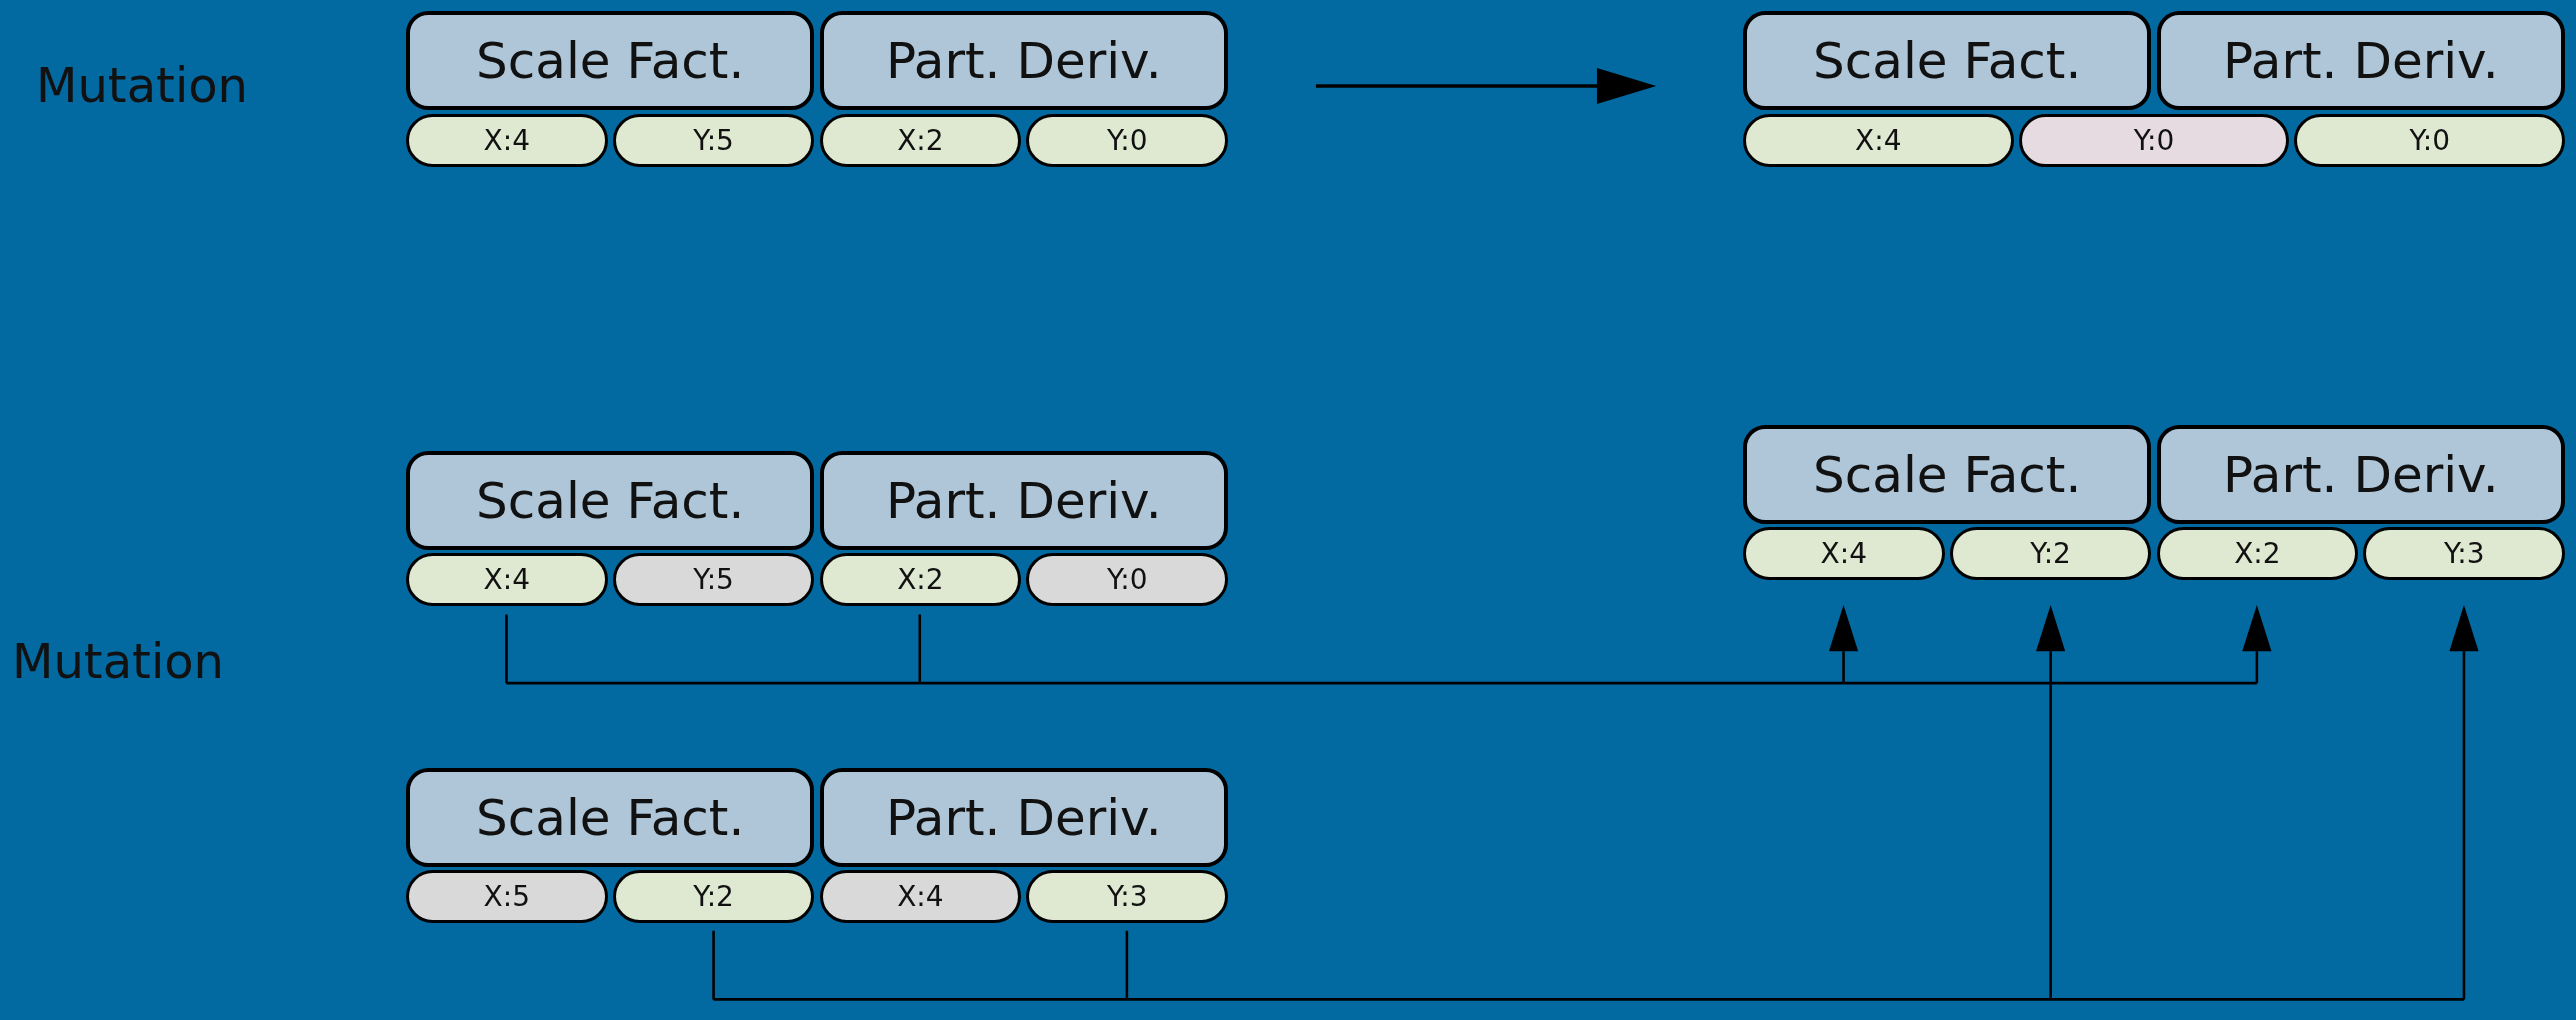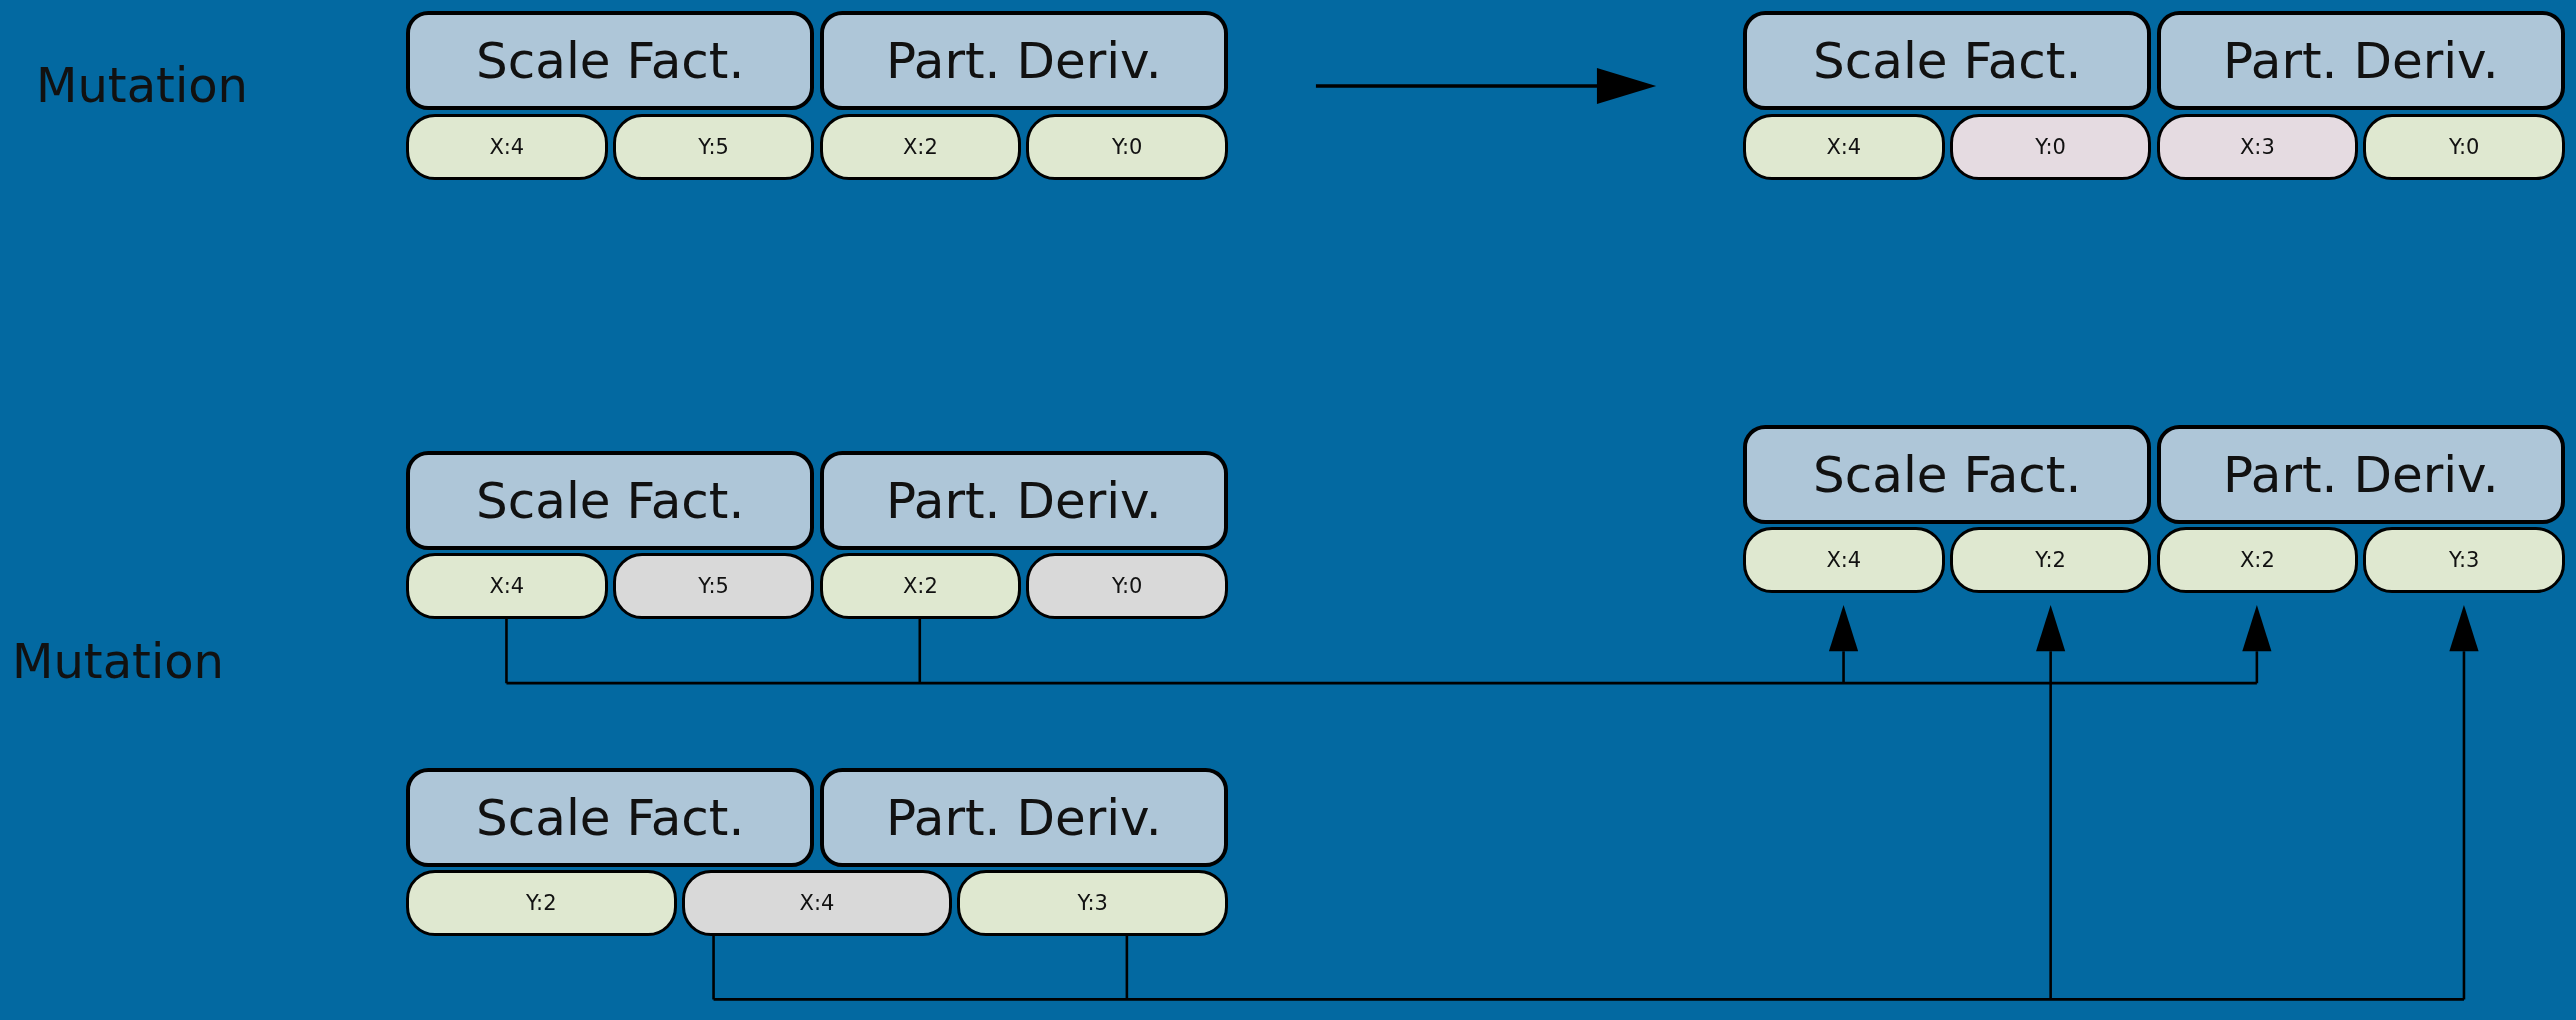--- a/index.html
+++ b/index.html
@@ -12,24 +12,24 @@
   .headers{display:flex;gap:5.2px;}
   .header{
     flex:1;height:99px;box-sizing:border-box;
     background:var(--header-fill,#aec6d8);
     border:4.3px solid var(--outline,#000);border-radius:22.3px;
     display:flex;align-items:center;justify-content:center;
     font-size:50px;white-space:nowrap;
   }
   .chips{display:flex;gap:5.2px;margin-top:3.4px;}
   .chip{
-    flex:1;height:66px;box-sizing:border-box;
+    flex:1;height:53px;box-sizing:border-box;
     border:3.4px solid var(--outline,#000);border-radius:29px;
     display:flex;align-items:center;justify-content:center;
-    font-size:21px;white-space:nowrap;
+    font-size:28px;white-space:nowrap;
   }
   .chip.green{background:var(--gene-green,#dfe8d0);}
   .chip.gray{background:var(--gene-gray,#d9d9d9);}
   .chip.pink{background:var(--gene-pink,#e5dbe1);}
   svg.connectors{position:absolute;left:0;top:0;}
 </style>
 </head>
 <body>
 
 <div class="canvas">
@@ -74,21 +74,20 @@
   </div>
 
   <div class="genome" style="left:1743px;top:11.2px;">
     <div class="headers">
       <div class="header">Scale Fact.</div>
       <div class="header">Part. Deriv.</div>
     </div>
     <div class="chips">
       <div class="chip green">X:4</div>
       <div class="chip pink">Y:0</div>
-      <div class="chip pink">X:3</div>
       <div class="chip green">Y:0</div>
     </div>
   </div>
 
   <div class="genome" style="left:406px;top:451px;">
     <div class="headers">
       <div class="header">Scale Fact.</div>
       <div class="header">Part. Deriv.</div>
     </div>
     <div class="chips">
@@ -98,20 +97,21 @@
       <div class="chip gray">Y:0</div>
     </div>
   </div>
 
   <div class="genome" style="left:406px;top:768px;">
     <div class="headers">
       <div class="header">Scale Fact.</div>
       <div class="header">Part. Deriv.</div>
     </div>
     <div class="chips">
+      <div class="chip gray">X:5</div>
       <div class="chip green">Y:2</div>
       <div class="chip gray">X:4</div>
       <div class="chip green">Y:3</div>
     </div>
   </div>
 
   <div class="genome" style="left:1743px;top:425px;">
     <div class="headers">
       <div class="header">Scale Fact.</div>
       <div class="header">Part. Deriv.</div>

